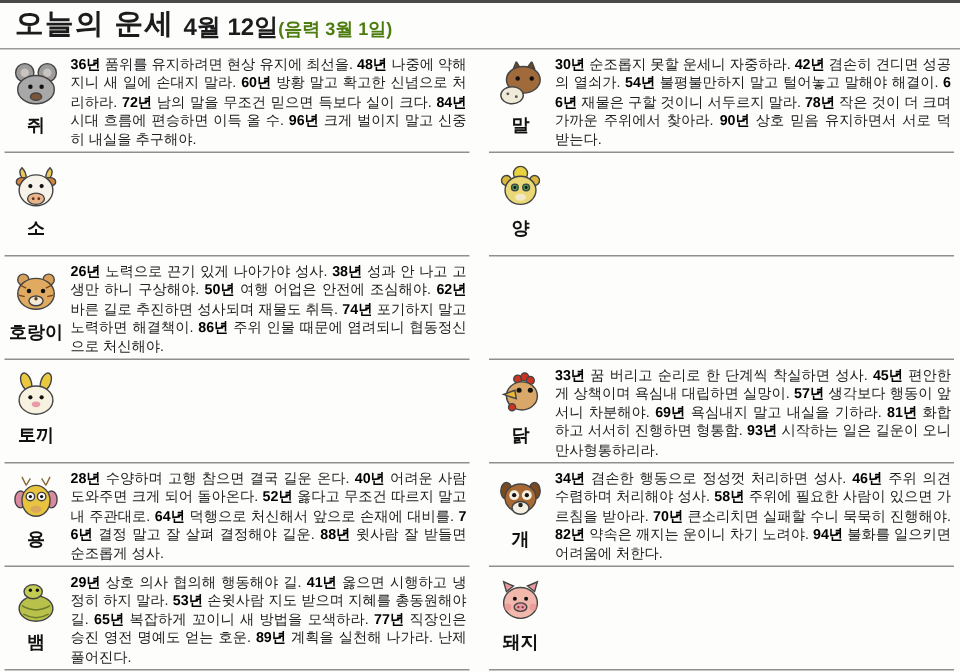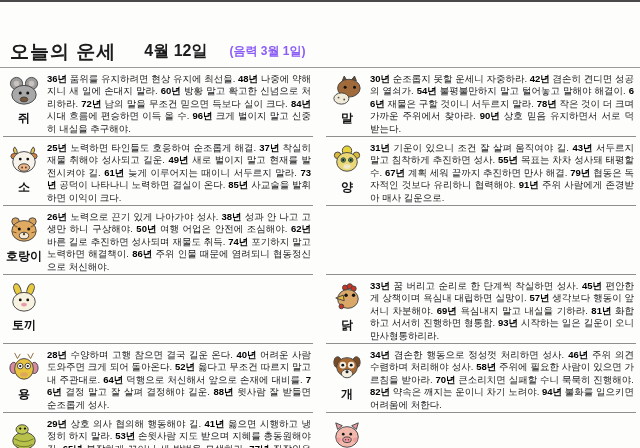--- a/index.html
+++ b/index.html
@@ -3,28 +3,27 @@
 <meta charset="utf-8">
 <style>
   html,body{margin:0;padding:0;}
   body{
     width:640px;height:448px;overflow:hidden;
     background:#fbfbfa;color:#1c1c1c;
     font-family:"Liberation Sans","DejaVu Sans",sans-serif;
   }
   .page{width:640px;height:448px;background:#fdfdfc;box-sizing:border-box;border-top:2px solid #4a4a4a;}
   .header{
-    height:31px;display:flex;align-items:center;gap:22px;
+    height:31px;display:flex;align-items:flex-end;gap:0;
     padding:2px 6px 3px 10px;box-sizing:border-box;
     border-bottom:1px solid #9a9a9a;
-    margin-top:35px;
   }
   .title{font-size:19px;font-weight:bold;letter-spacing:1px;}
   .date{font-size:16px;font-weight:bold;margin-left:6px;}
-  .lunar{font-size:12px;font-weight:bold;color:#8b5cf6;padding-bottom:1px;}
+  .lunar{font-size:12px;font-weight:bold;color:#4d7c0f;padding-bottom:1px;}
   .content{display:flex;padding:0 4px 0 3px;}
   .column{width:310px;}
   .column + .column{margin-left:13px;}
   .row{
     display:flex;align-items:flex-start;
     height:69px;box-sizing:border-box;
     padding-top:4px;border-bottom:1px solid #8f8f8f;
   }
   .icon-cell{
     width:42px;flex:0 0 42px;display:flex;flex-direction:column;
@@ -82,21 +81,20 @@
                 <ellipse cx="16" cy="18" rx="12" ry="11" fill="#f7f3ea" stroke="#444"></ellipse>
                 <circle cx="12" cy="15" r="1.5" fill="#111"></circle>
                 <circle cx="20" cy="15" r="1.5" fill="#111"></circle>
                 <ellipse cx="16" cy="24" rx="6" ry="4" fill="#e8b68a" stroke="#444"></ellipse>
                 <circle cx="14" cy="24" r="1" fill="#663322"></circle>
                 <circle cx="18" cy="24" r="1" fill="#663322"></circle>
               </svg>
             </span>
       <span class="animal-name">소</span>
     </div>
-    <div class="fortune-text"><b>25년</b> 노력하면 타인들도 호응하여 순조롭게 해결. <b>37년</b> 착실히 재물 취해야 성사되고 길운. <b>49년</b> 새로 벌이지 말고 현재를 발전시켜야 길. <b>61년</b> 늦게 이루어지는 때이니 서두르지 말라. <b>73년</b> 공덕이 나타나니 노력하면 결실이 온다. <b>85년</b> 사교술을 발휘하면 이익이 크다.</div>
   </div>
         <div class="row">
     <div class="icon-cell">
       <span>
               <svg viewBox="0 0 32 32">
                 <circle cx="7" cy="8" r="4" fill="#d9a05a" stroke="#444"></circle>
                 <circle cx="25" cy="8" r="4" fill="#d9a05a" stroke="#444"></circle>
                 <ellipse cx="16" cy="18" rx="13" ry="11" fill="#e0aa60" stroke="#444"></ellipse>
                 <path d="M5 12 l4 2 M27 12 l-4 2 M4 19 l4 1 M28 19 l-4 1" stroke="#7a4a1a" fill="none"></path>
                 <circle cx="11" cy="16" r="1.6" fill="#111"></circle>
@@ -187,21 +185,20 @@
                 <ellipse cx="16" cy="18" rx="11" ry="10" fill="#ead876" stroke="#444"></ellipse>
                 <circle cx="12" cy="16" r="2.4" fill="#4a9a5a" stroke="#444"></circle>
                 <circle cx="20" cy="16" r="2.4" fill="#4a9a5a" stroke="#444"></circle>
                 <circle cx="12" cy="16" r="1" fill="#111"></circle>
                 <circle cx="20" cy="16" r="1" fill="#111"></circle>
                 <ellipse cx="16" cy="23" rx="4" ry="2.5" fill="#f0e8c8"></ellipse>
               </svg>
             </span>
       <span class="animal-name">양</span>
     </div>
-    <div class="fortune-text"><b>31년</b> 기운이 있으니 조건 잘 살펴 움직여야 길. <b>43년</b> 서두르지 말고 침착하게 추진하면 성사. <b>55년</b> 목표는 차차 성사돼 태평할 수. <b>67년</b> 계획 세워 끝까지 추진하면 만사 해결. <b>79년</b> 협동은 독자적인 것보다 유리하니 협력해야. <b>91년</b> 주위 사람에게 존경받아 매사 길운으로.</div>
   </div>
         <div class="row">
   </div>
         <div class="row">
     <div class="icon-cell">
       <span>
               <svg viewBox="0 0 32 32">
                 <circle cx="14" cy="5" r="2.8" fill="#cc3322" stroke="#444"></circle>
                 <circle cx="19" cy="3.5" r="2.8" fill="#cc3322" stroke="#444"></circle>
                 <circle cx="23" cy="6" r="2.8" fill="#cc3322" stroke="#444"></circle>

